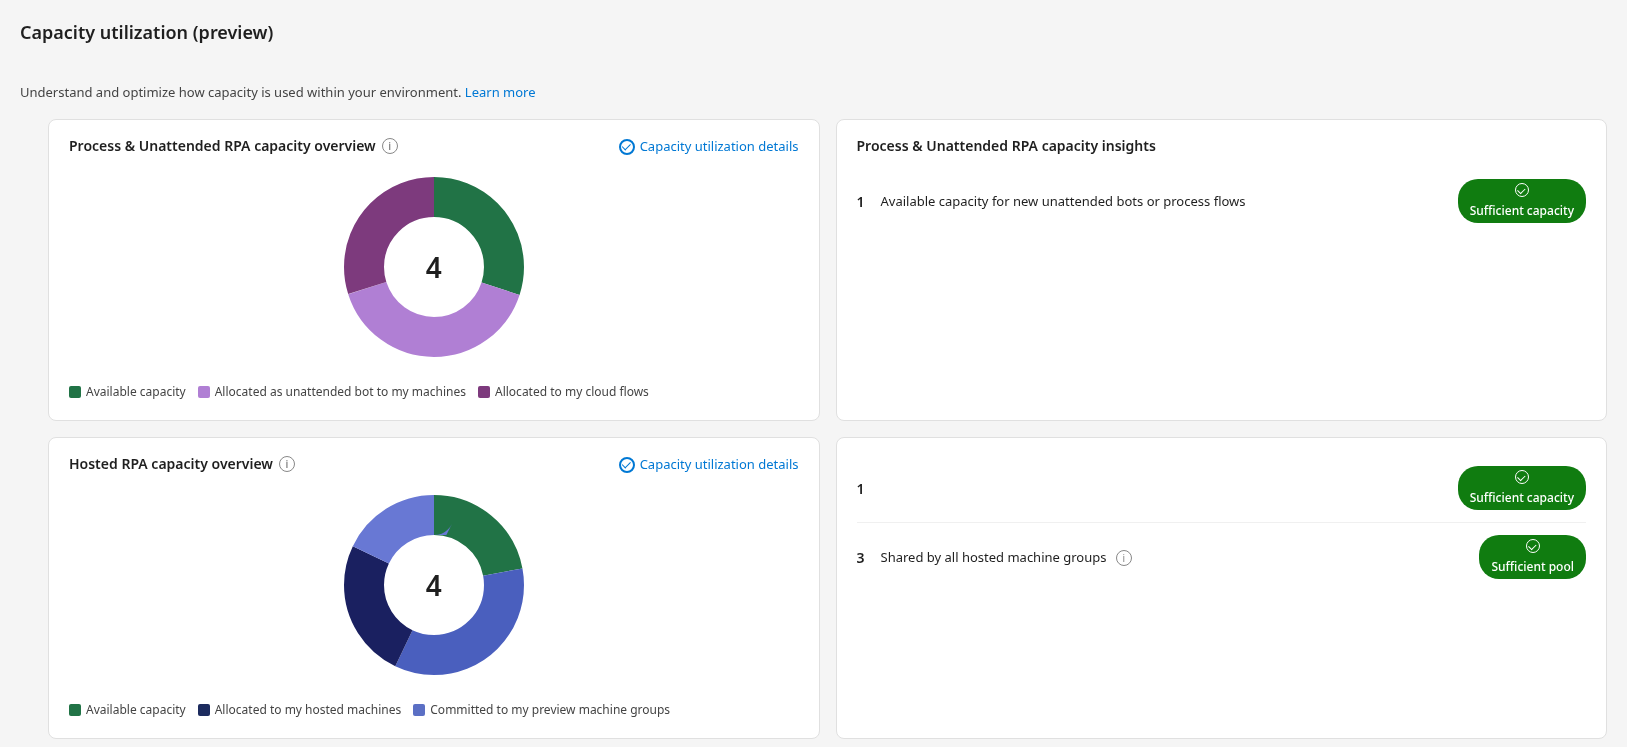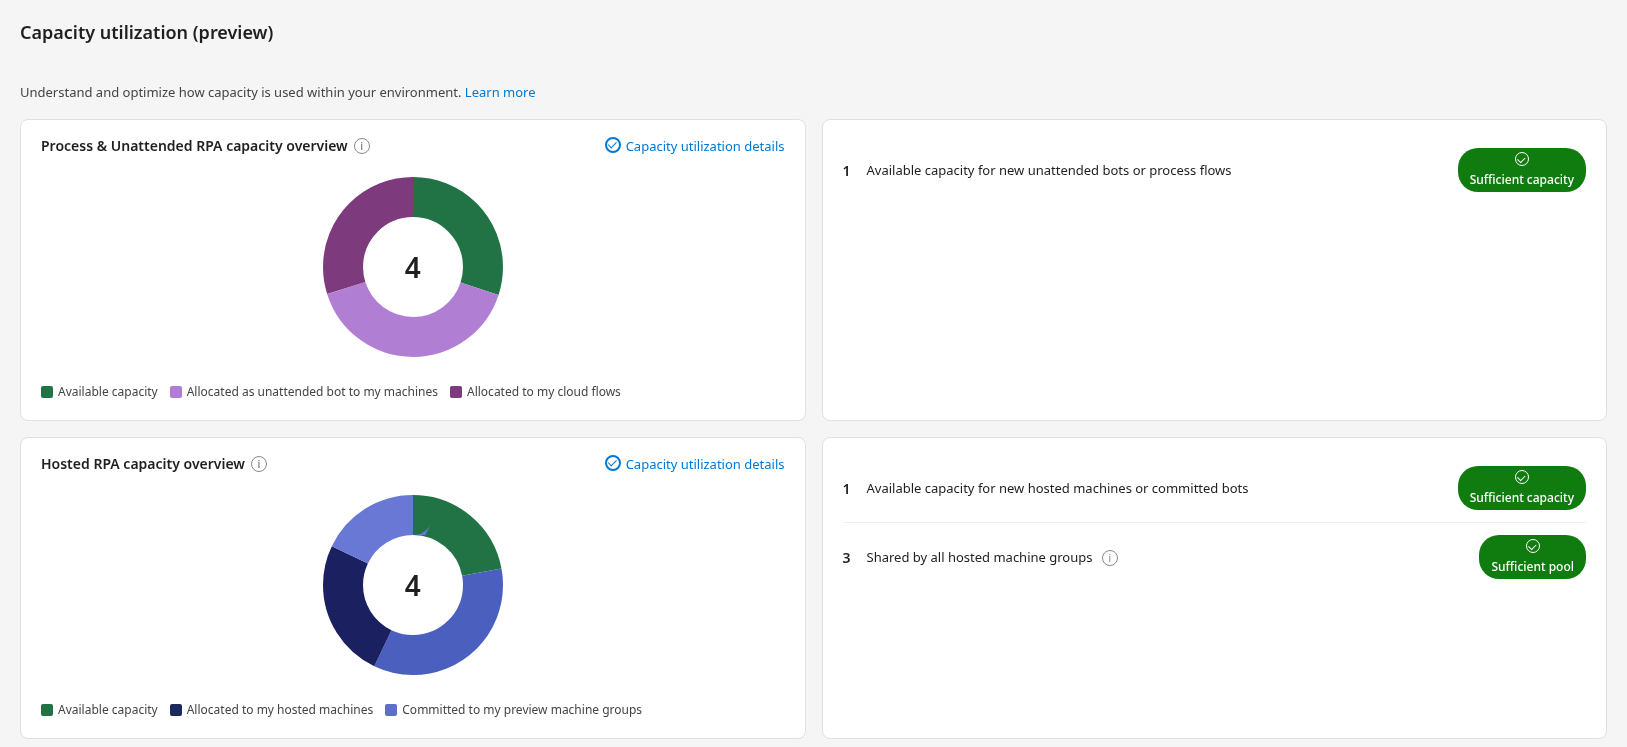--- a/index.html
+++ b/index.html
@@ -23,20 +23,21 @@
     }
     .page-subtitle a {
       color: #0078d4;
       text-decoration: none;
     }
 
     .grid {
       display: grid;
       grid-template-columns: 1fr 1fr;
       gap: 16px;
+      margin-left: 28px;
     }
 
     .card {
       background: #fff;
       border: 1px solid #e0e0e0;
       border-radius: 8px;
       padding: 16px 20px 20px;
     }
 
     .card-header {
@@ -63,21 +64,21 @@
       border: 1.5px solid #888;
       border-radius: 50%;
       font-size: 10px;
       color: #888;
       font-style: normal;
       cursor: pointer;
     }
 
     .details-link {
       display: flex;
-      align-items: flex-start;
+      align-items: flex-end;
       gap: 5px;
       color: #0078d4;
       font-size: 13px;
       text-decoration: none;
       cursor: pointer;
     }
 
     .check-circle-icon {
       width: 16px;
       height: 16px;
@@ -261,20 +262,25 @@
         <span>Allocated as unattended bot to my machines</span>
       </div>
       <div class="legend-item">
         <div class="legend-dot" style="background:#7d3a7d;"></div>
         <span>Allocated to my cloud flows</span>
       </div>
     </div>
   </div>
 
   <div class="card">
+    <div class="card-header">
+      <div class="card-title">
+        <span>Process &amp; Unattended RPA capacity insights</span>
+      </div>
+    </div>
     <div class="insights-card-content">
       <div class="insights-row">
         <div class="insights-left">
           <span class="insights-number">1</span>
           <span class="insights-text">Available capacity for new unattended bots or process flows</span>
         </div>
         <div class="badge-green">
           <span class="badge-check"></span>
           <span>Sufficient capacity</span>
         </div>
@@ -324,21 +330,20 @@
         <span>Committed to my preview machine groups</span>
       </div>
     </div>
   </div>
 
   <div class="card">
     <div class="insights-card-content">
       <div class="insights-row">
         <div class="insights-left">
           <span class="insights-number">1</span>
-          <span class="insights-text">Available capacity for new hosted machines or committed bots</span>
         </div>
         <div class="badge-green">
           <span class="badge-check"></span>
           <span>Sufficient capacity</span>
         </div>
       </div>
       <div class="insights-row">
         <div class="insights-left">
           <span class="insights-number">3</span>
           <span class="insights-text">

